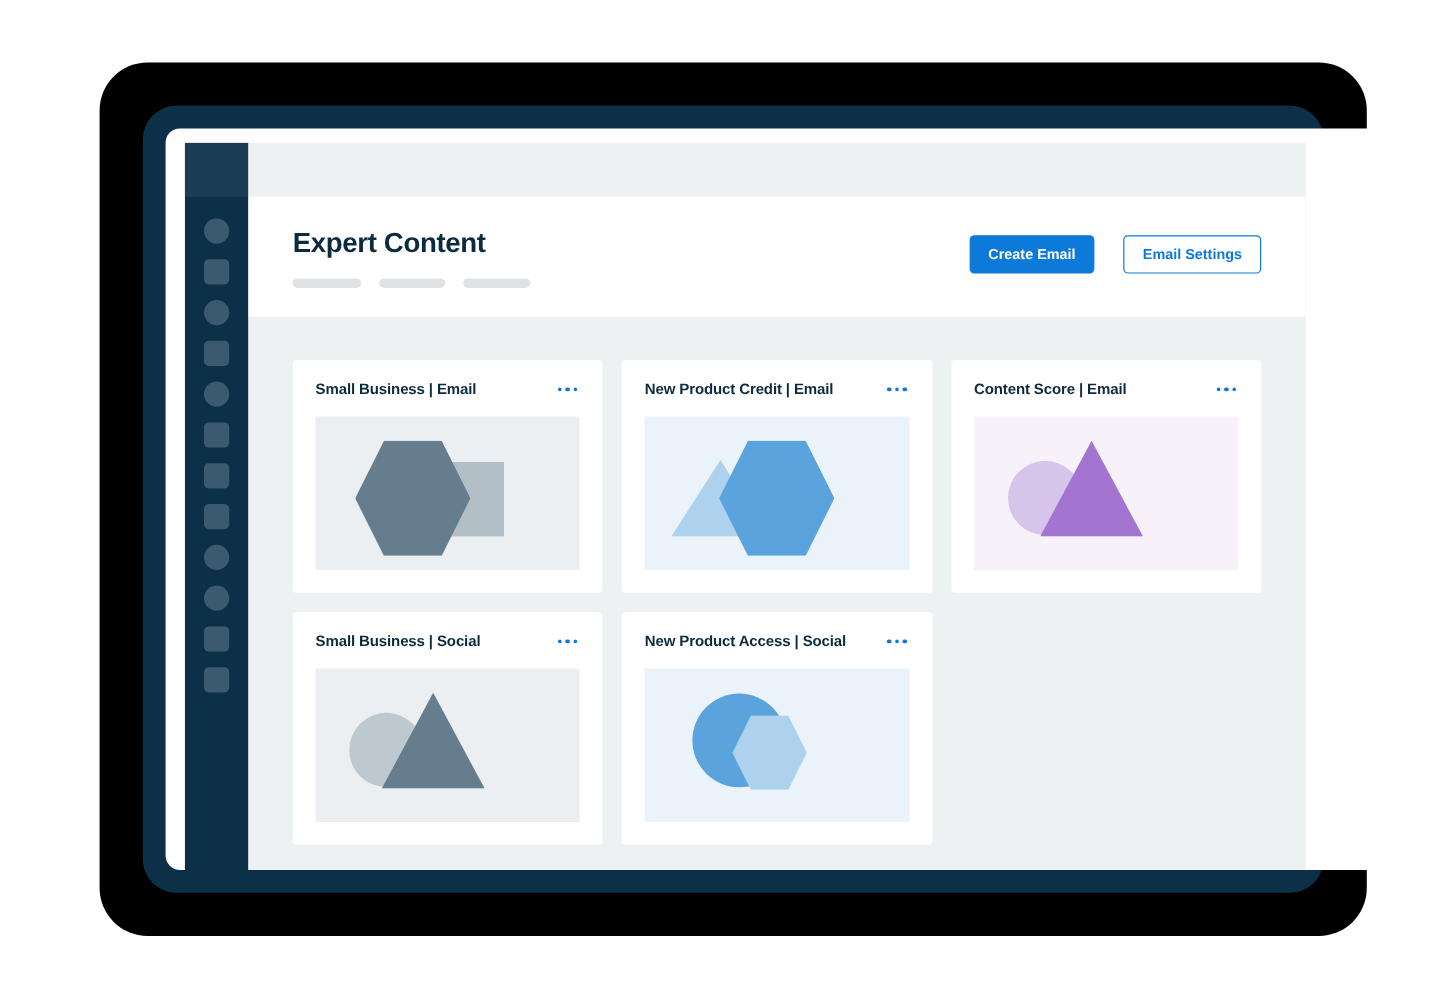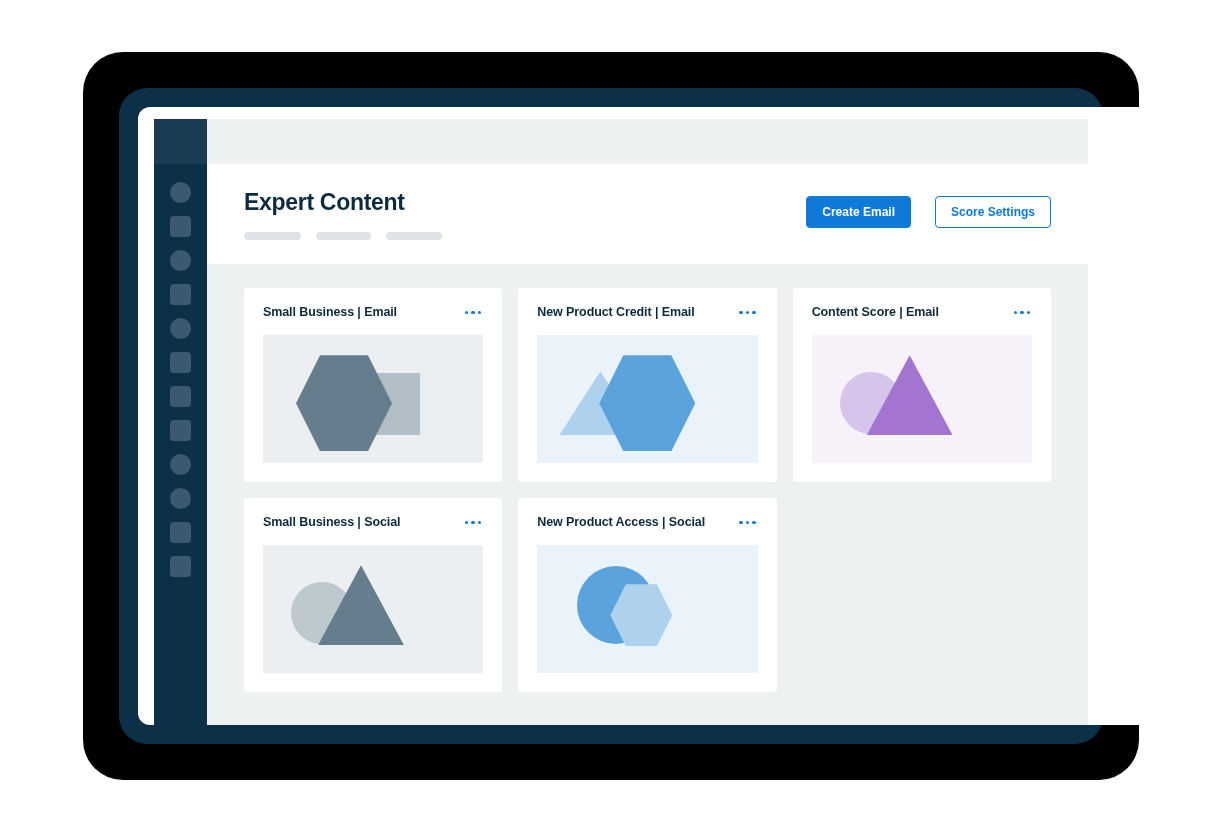--- a/index.html
+++ b/index.html
@@ -154,21 +154,21 @@
   }
   #access-settings-button {
     background: #ffffff;
     color: #0d7ad9;
     border: 1px solid #0d7ad9;
   }
 
   
   #content-area {
     flex: 1 1 auto;
-    padding: 24px 37px 0 37px;
+    padding: 36px 37px 0 37px;
     overflow: hidden;
   }
   #card-grid {
     display: grid;
     grid-template-columns: repeat(3, 1fr);
     gap: 16px;
   }
 
   .card {
     background: #ffffff;
@@ -253,21 +253,21 @@
             <div>
               <div id="page-title">Expert Content</div>
               <div id="breadcrumb">
                 <div class="crumb-bar w1"></div>
                 <div class="crumb-bar w2"></div>
                 <div class="crumb-bar w3"></div>
               </div>
             </div>
             <div id="header-actions">
               <button class="btn" id="create-email-button">Create Email</button>
-              <button class="btn" id="access-settings-button">Score Settings</button>
+              <button class="btn" id="access-settings-button">Email Settings</button>
             </div>
           </div>
 
           <div id="content-area">
             <div id="card-grid">
                 <div class="card">
                   <div class="card-head">
                     <div class="card-title">Small Business | Email</div>
                     <div class="card-menu-icon">
                       <span></span>

